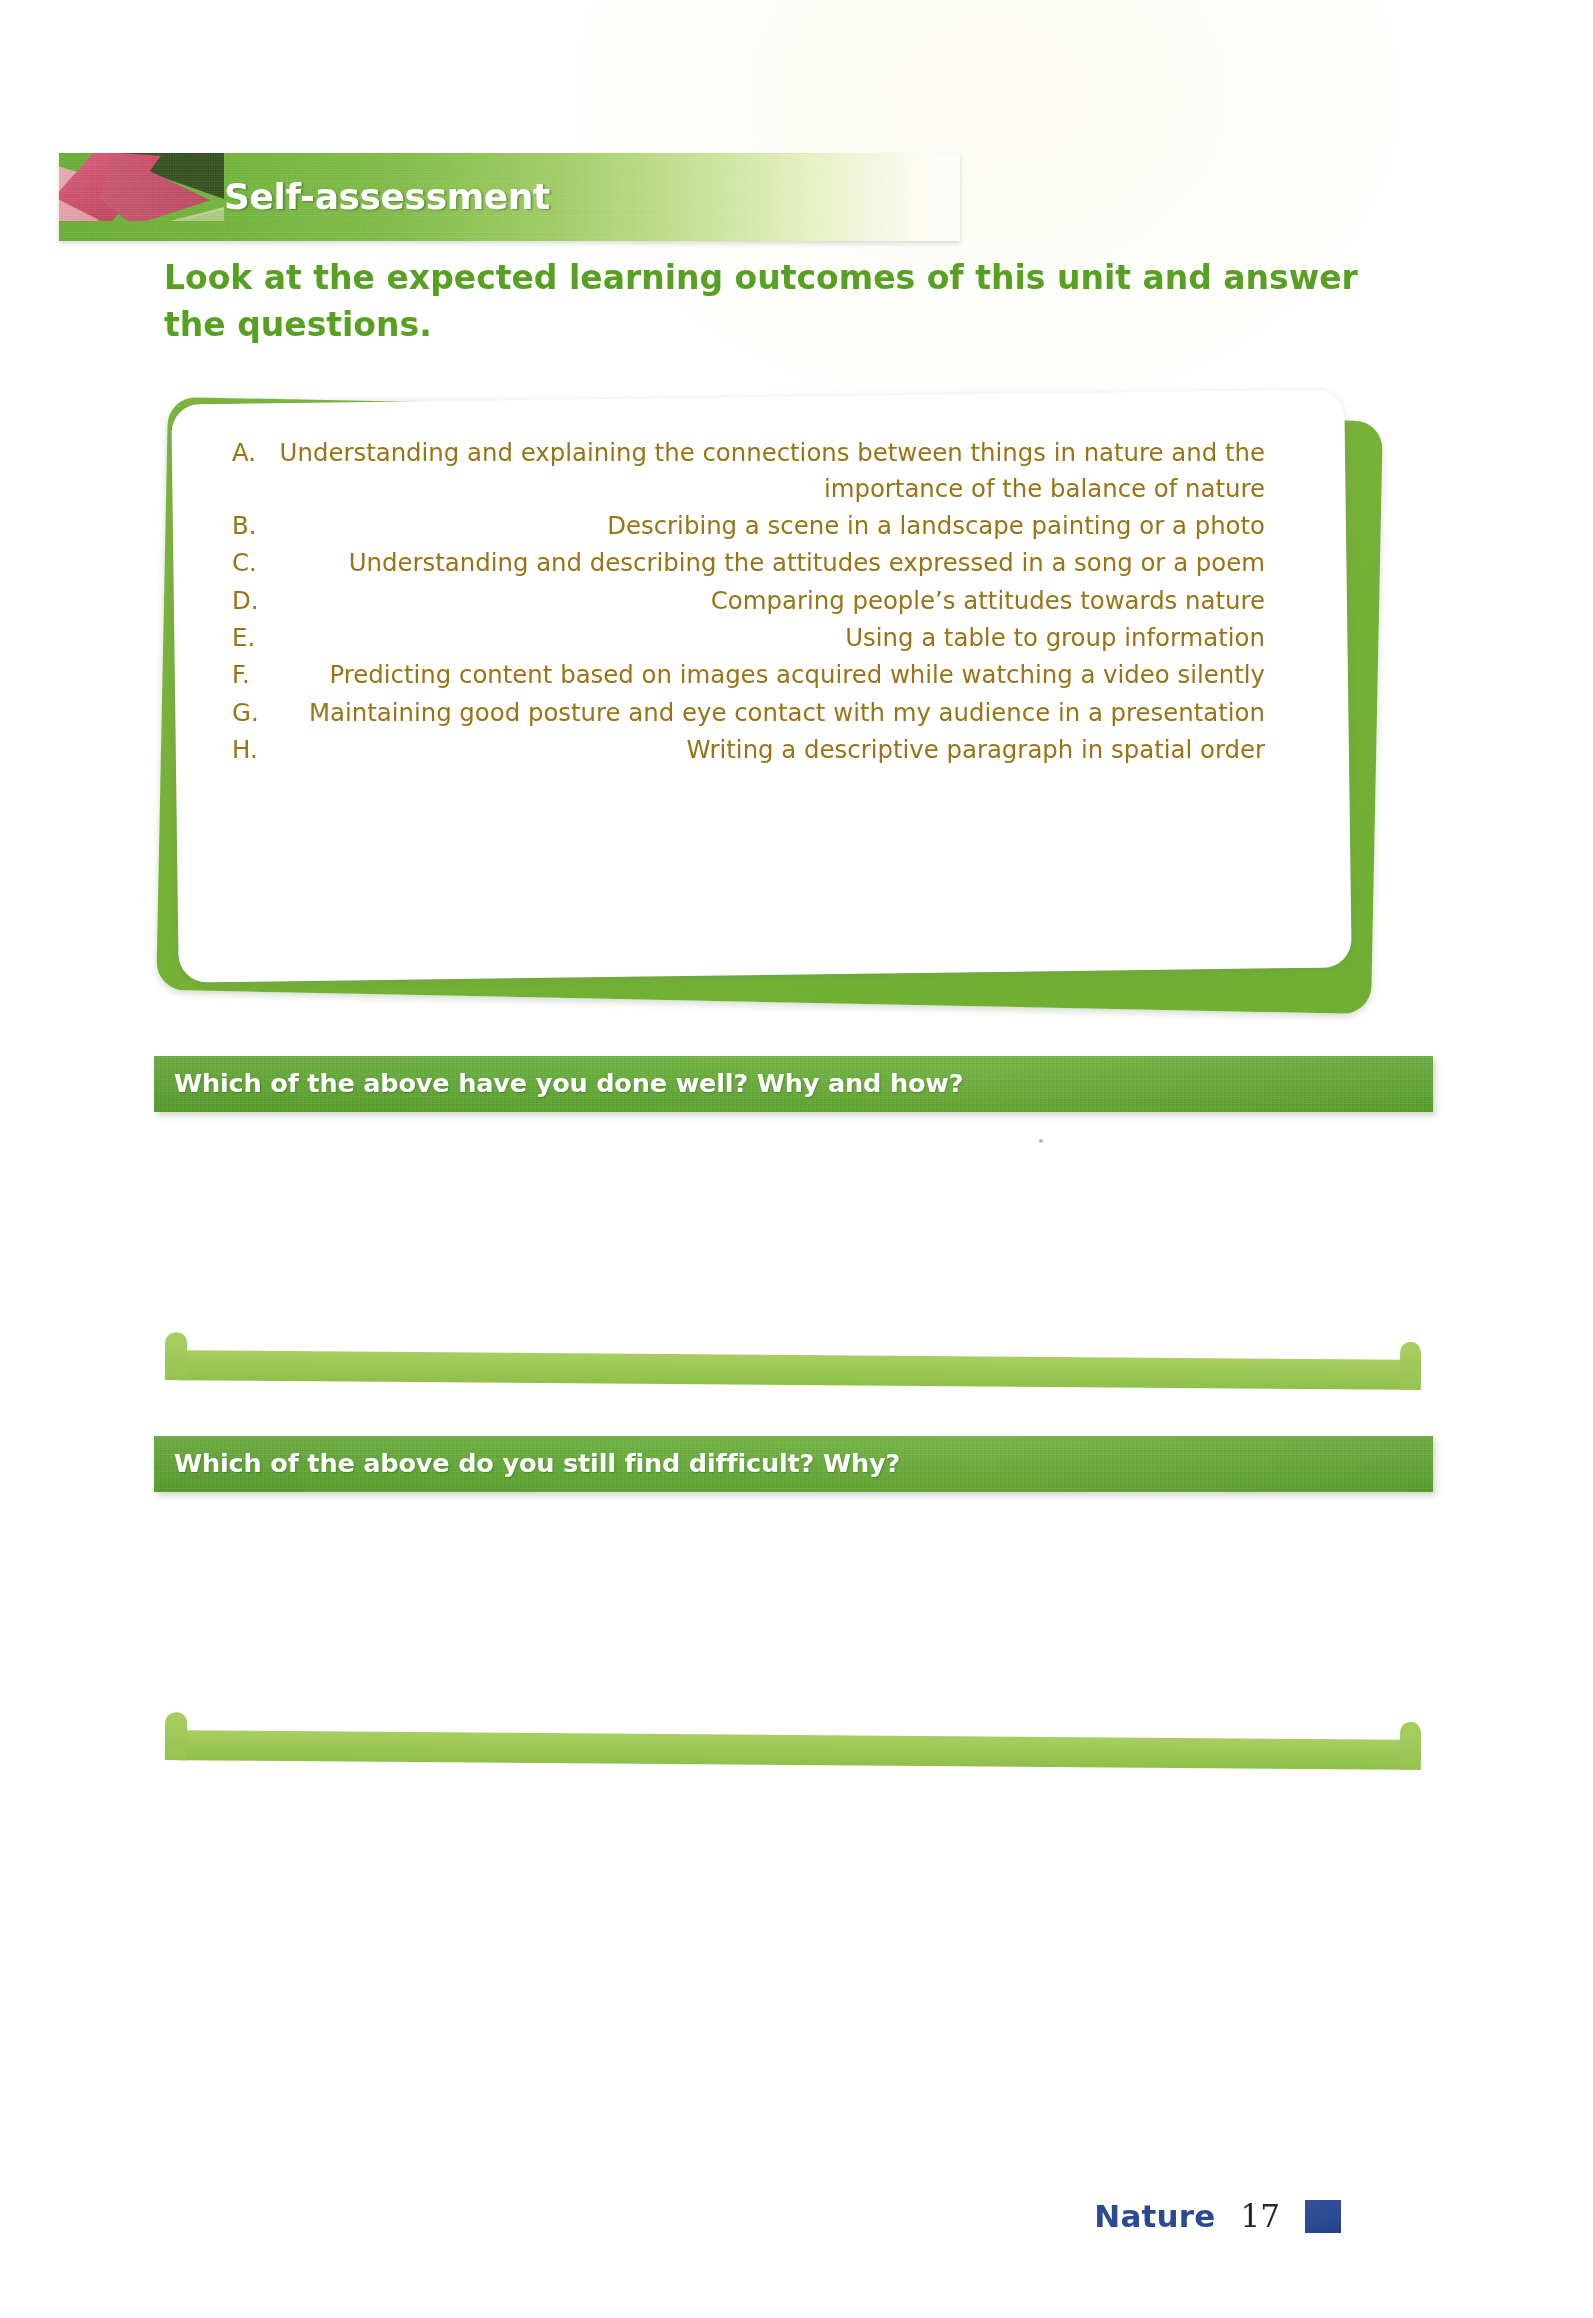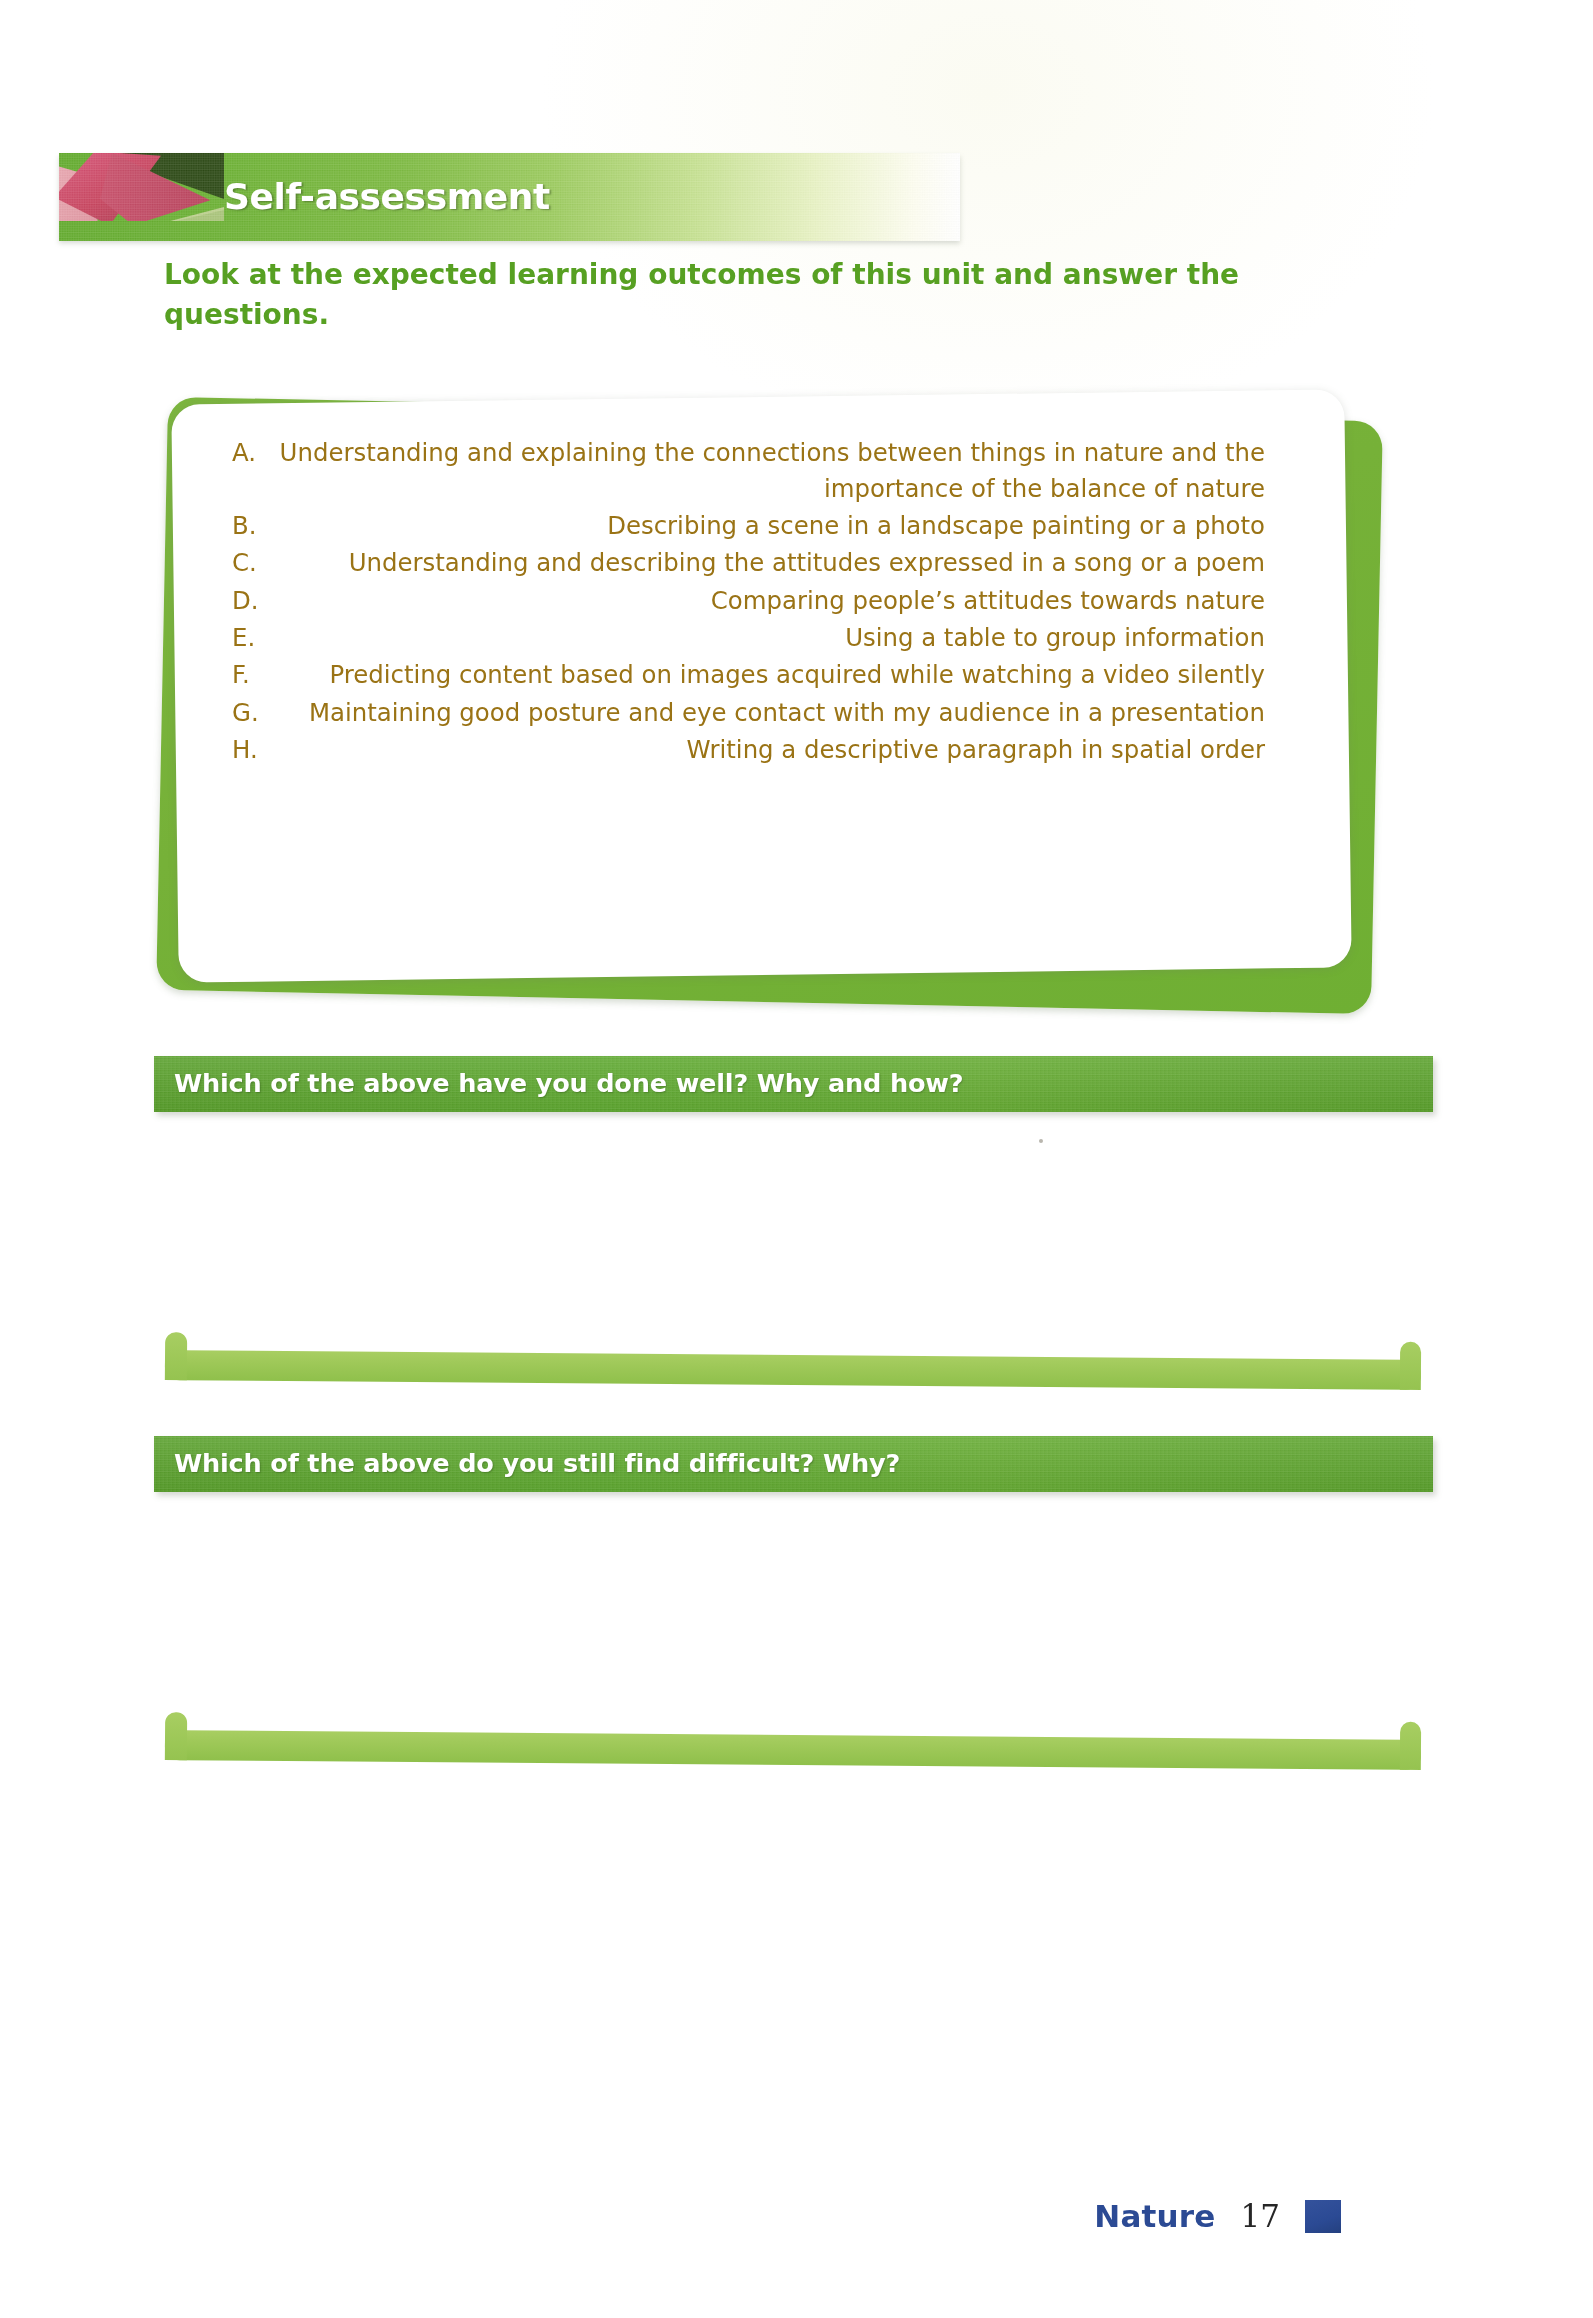--- a/index.html
+++ b/index.html
@@ -111,21 +111,21 @@
 
   
   .instruction {
     position: absolute;
     left: 164px;
     top: 255px;
     width: 1223px;
     color: #57a022;
     font-family: "DejaVu Sans", sans-serif;
     font-weight: 700;
-    font-size: 28px;
+    font-size: 33px;
     line-height: 1.42;
   }
 
   
   .card-area {
     position: absolute;
     left: 149px;
     top: 397px;
     width: 1256px;
     height: 628px;

